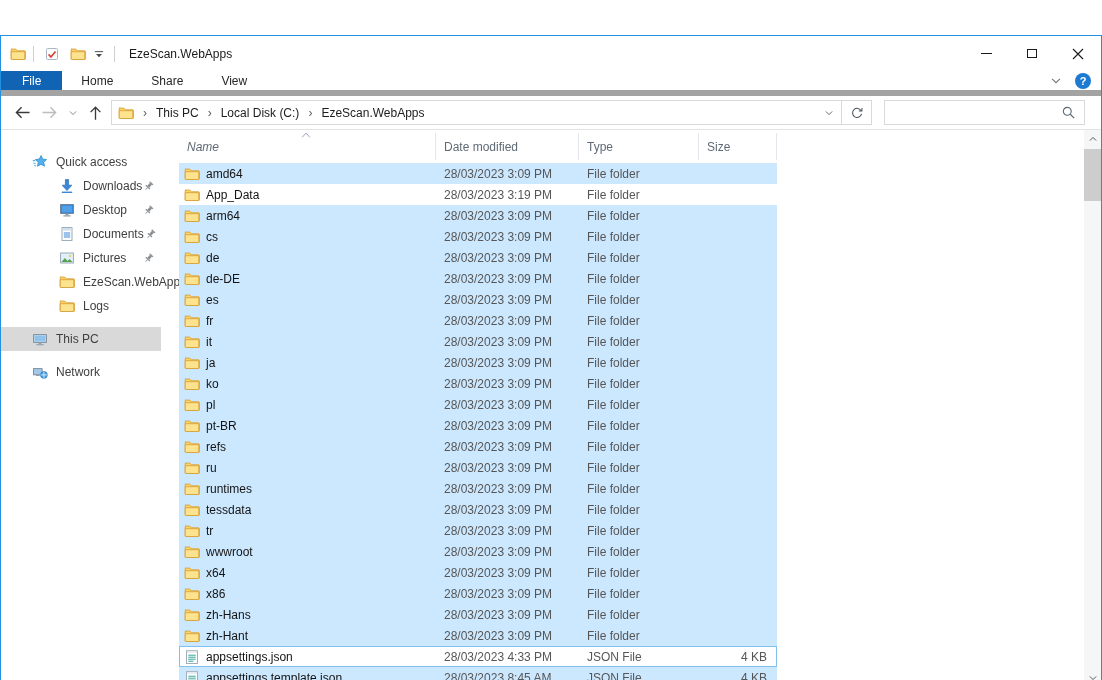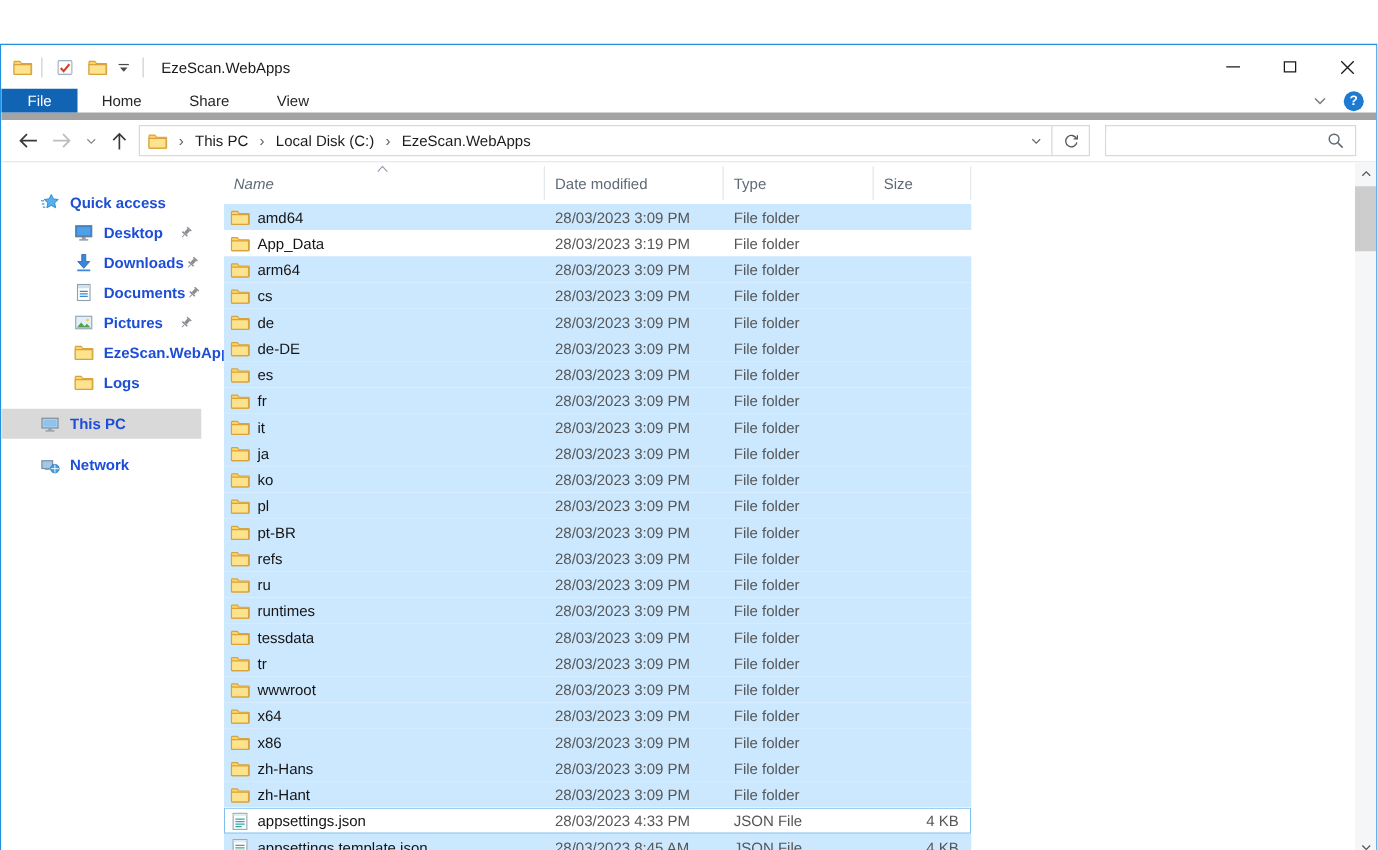--- a/index.html
+++ b/index.html
@@ -55,21 +55,21 @@
 
   
   .main { flex:1; display:flex; overflow:hidden; background:#fff; }
 
   .sidebar { width:178px; flex:0 0 auto; padding-top:20px; overflow:hidden; }
   .side-item { height:24px; width:160px; display:flex; align-items:center; white-space:nowrap; }
   .side-item.lvl0 { padding-left:31px; }
   .side-item.lvl1 { padding-left:58px; }
   .side-item.selected { background:#d9d9d9; }
   .side-icon { width:16px; height:16px; margin-right:8px; flex:0 0 auto; }
-  .side-label { color:#1d4ed8;font-weight:bold; }
+  .side-label { color:#404040; }
   .pin { width:13px; height:13px; margin-left:auto; margin-right:6px; flex:0 0 auto; }
 
   .filearea { flex:1; display:flex; flex-direction:column; position:relative; overflow:hidden; }
   .list-header { height:33px; flex:0 0 auto; display:flex; align-items:center; position:relative; color:#5f6a76; }
   .hcell { height:27px; display:flex; align-items:center; padding-left:8px; border-right:1px solid #e4e8ec; }
   .hcell.name { width:257px; padding-left:8px;font-style:italic; }
   .hcell.date { width:143px; }
   .hcell.type { width:120px; }
   .hcell.size { width:78px; }
   .sort-caret { position:absolute; left:121px; top:1px; color:#93a1b0; }
@@ -253,48 +253,48 @@
         <div class="side-item lvl0">
           <span class="side-icon" data-icon="quick-access-icon">
             <svg width="16" height="16" viewBox="0 0 16 16">
               <path d="M9 1.6l1.7 3.5 3.9.5-2.9 2.7.8 3.9L9 10.3l-3.5 1.9.8-3.9-2.9-2.7 3.9-.5z" fill="#55b0ec" stroke="#2e8ed0" stroke-width="0.8"></path>
               <path d="M.8 6.6h2.4M1.4 9.2h2.2M2.2 11.8h2" stroke="#55b0ec" stroke-width="1.1"></path>
             </svg>
           </span>
           <span class="side-label">Quick access</span>
         </div>
         <div class="side-item lvl1">
-          <span class="side-icon" data-icon="desktop-icon">
+          <span class="side-icon" data-icon="downloads-icon">
             <svg width="16" height="16" viewBox="0 0 16 16">
-              <rect x="1.6" y="2.6" width="12.8" height="8.8" fill="#2f86d8" stroke="#68788a" stroke-width="0.9"></rect>
-              <rect x="2.7" y="3.7" width="10.6" height="6.6" fill="#4fa0e8"></rect>
-              <rect x="6.5" y="11.6" width="3" height="1.7" fill="#8d9aa6"></rect>
-              <rect x="4.4" y="13.3" width="7.2" height="1.2" fill="#8d9aa6"></rect>
-            </svg>
-          </span>
-          <span class="side-label">Desktop</span>
+              <path d="M6.4 1.6h3.2v5.6h3.2L8 12.6 3.2 7.2h3.2z" fill="#3a87d8" stroke="#2a6db4" stroke-width="0.7"></path>
+              <rect x="2.8" y="13.6" width="10.4" height="1.4" fill="#3a87d8"></rect>
+            </svg>
+          </span>
+          <span class="side-label">Downloads</span>
           <span class="pin" data-icon="pin-icon">
             <svg width="13" height="13" viewBox="0 0 16 16">
               <g fill="#8a8f94" transform="rotate(42 8 8)">
                 <rect x="5.2" y="2" width="5.6" height="1.5" rx="0.4"></rect>
                 <rect x="6.3" y="3.3" width="3.4" height="5"></rect>
                 <rect x="4.6" y="8.3" width="6.8" height="1.6" rx="0.4"></rect>
                 <rect x="7.6" y="9.9" width="0.9" height="3.6"></rect>
               </g>
             </svg>
           </span>
         </div>
         <div class="side-item lvl1">
-          <span class="side-icon" data-icon="downloads-icon">
+          <span class="side-icon" data-icon="desktop-icon">
             <svg width="16" height="16" viewBox="0 0 16 16">
-              <path d="M6.4 1.6h3.2v5.6h3.2L8 12.6 3.2 7.2h3.2z" fill="#3a87d8" stroke="#2a6db4" stroke-width="0.7"></path>
-              <rect x="2.8" y="13.6" width="10.4" height="1.4" fill="#3a87d8"></rect>
-            </svg>
-          </span>
-          <span class="side-label">Downloads</span>
+              <rect x="1.6" y="2.6" width="12.8" height="8.8" fill="#2f86d8" stroke="#68788a" stroke-width="0.9"></rect>
+              <rect x="2.7" y="3.7" width="10.6" height="6.6" fill="#4fa0e8"></rect>
+              <rect x="6.5" y="11.6" width="3" height="1.7" fill="#8d9aa6"></rect>
+              <rect x="4.4" y="13.3" width="7.2" height="1.2" fill="#8d9aa6"></rect>
+            </svg>
+          </span>
+          <span class="side-label">Desktop</span>
           <span class="pin" data-icon="pin-icon">
             <svg width="13" height="13" viewBox="0 0 16 16">
               <g fill="#8a8f94" transform="rotate(42 8 8)">
                 <rect x="5.2" y="2" width="5.6" height="1.5" rx="0.4"></rect>
                 <rect x="6.3" y="3.3" width="3.4" height="5"></rect>
                 <rect x="4.6" y="8.3" width="6.8" height="1.6" rx="0.4"></rect>
                 <rect x="7.6" y="9.9" width="0.9" height="3.6"></rect>
               </g>
             </svg>
           </span>

